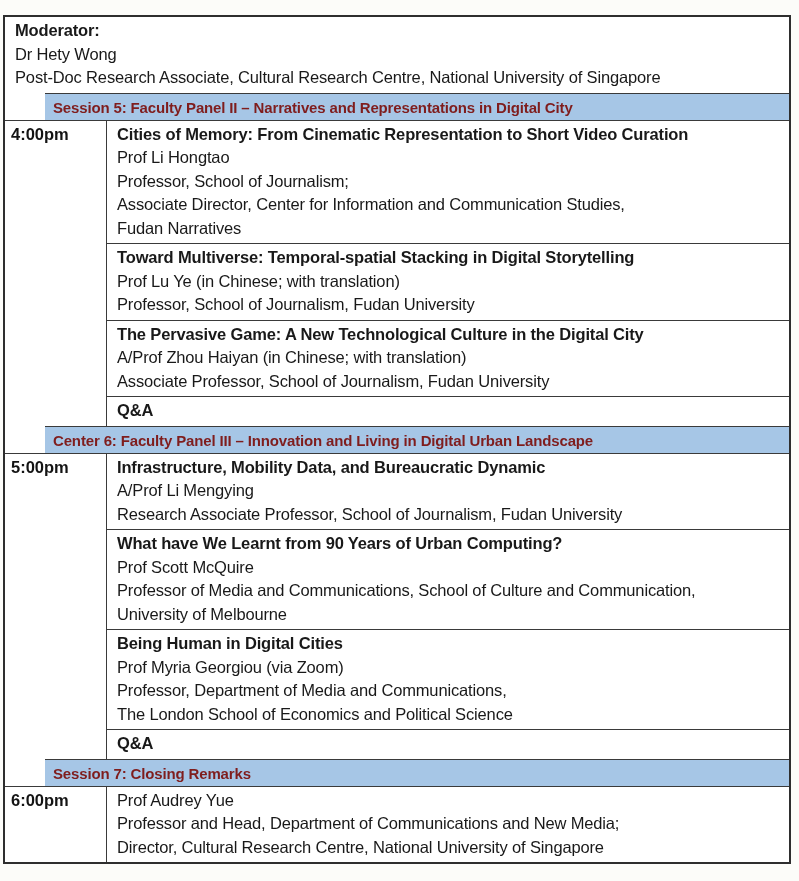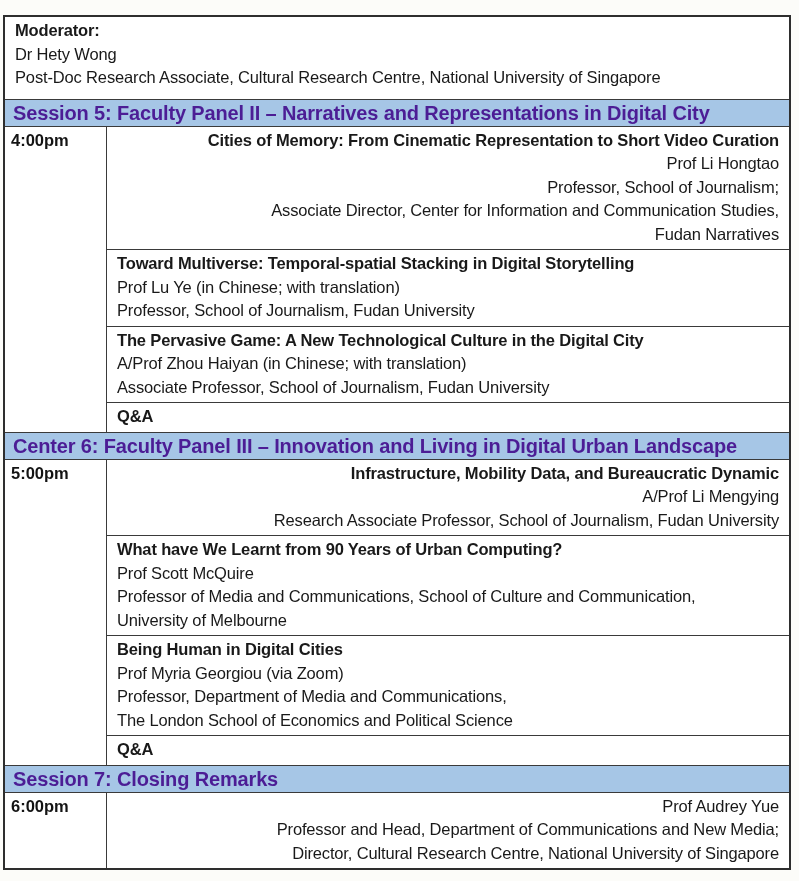--- a/index.html
+++ b/index.html
@@ -16,59 +16,60 @@
     left: 3px;
     top: 15px;
     width: 788px;
     border: 2px solid #2e2e2e;
     background: #ffffff;
     box-sizing: border-box;
   }
   .row { border-top: 1.5px solid #3a3a3a; }
   .row:first-child { border-top: none; }
 
-  .info-row { padding: 2px 10px 9px 10px; }
+  .info-row { padding: 2px 10px 3px 10px; }
 
   .line {
     font-size: 16.5px;
     line-height: 23.5px;
     color: #191919;
     letter-spacing: -0.15px;
     white-space: nowrap;
   }
   .bold { font-weight: bold; }
 
   .session-header {
     background: #a6c6e6;
     font-weight: bold;
-    font-size: 20px;
+    font-size: 15px;
     line-height: 19px;
-    color: #4c1d95;
+    color: #7f1d1d;
     padding: 4px 8px 3px 8px;
     letter-spacing: -0.15px;
+    margin-left: 40px;
   }
 
   .schedule-row { display: flex; align-items: stretch; }
   .time-cell {
     flex: 0 0 95px;
     width: 95px;
     border-right: 1.5px solid #3a3a3a;
     padding: 2px 0 0 6px;
     font-weight: bold;
     font-size: 16.5px;
     line-height: 23.5px;
     color: #141414;
     box-sizing: content-box;
   }
   .content-col { flex: 1; min-width: 0; }
   .talk-block {
     padding: 2px 10px 3px 10px;
     border-top: 1.5px solid #3a3a3a;
   }
-  .talk-block:first-child { border-top: none; text-align: right; }
+  .talk-block:first-child { border-top: none; }
 </style>
 </head>
 <body>
 
 <div class="table-wrap">
     <div class="row info-row">
       <div class="line bold">Moderator:</div>
       <div class="line">Dr Hety Wong</div>
       <div class="line">Post-Doc Research Associate, Cultural Research Centre, National University of Singapore</div>
     </div>

